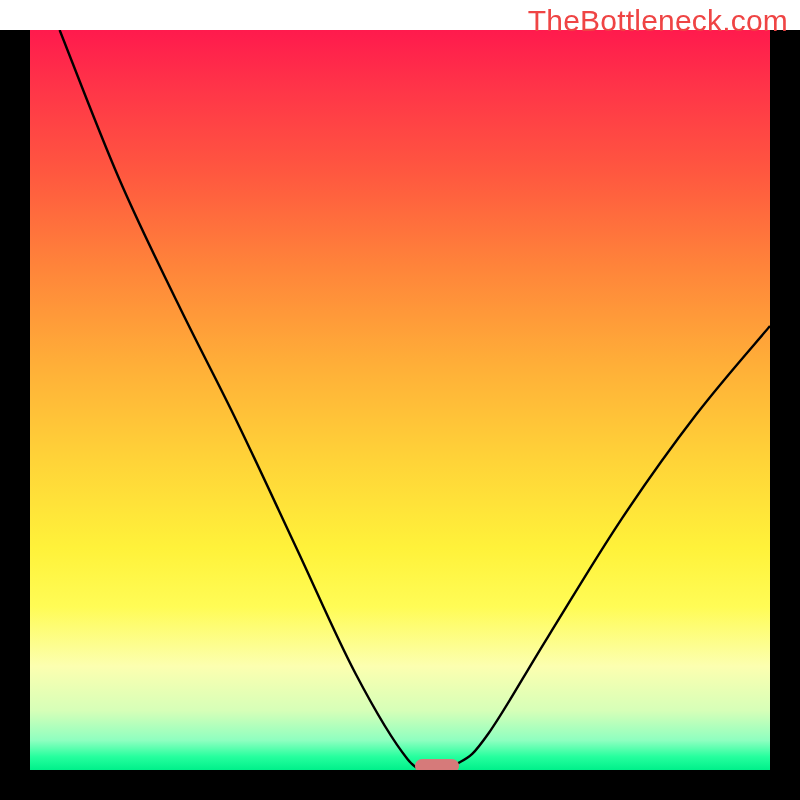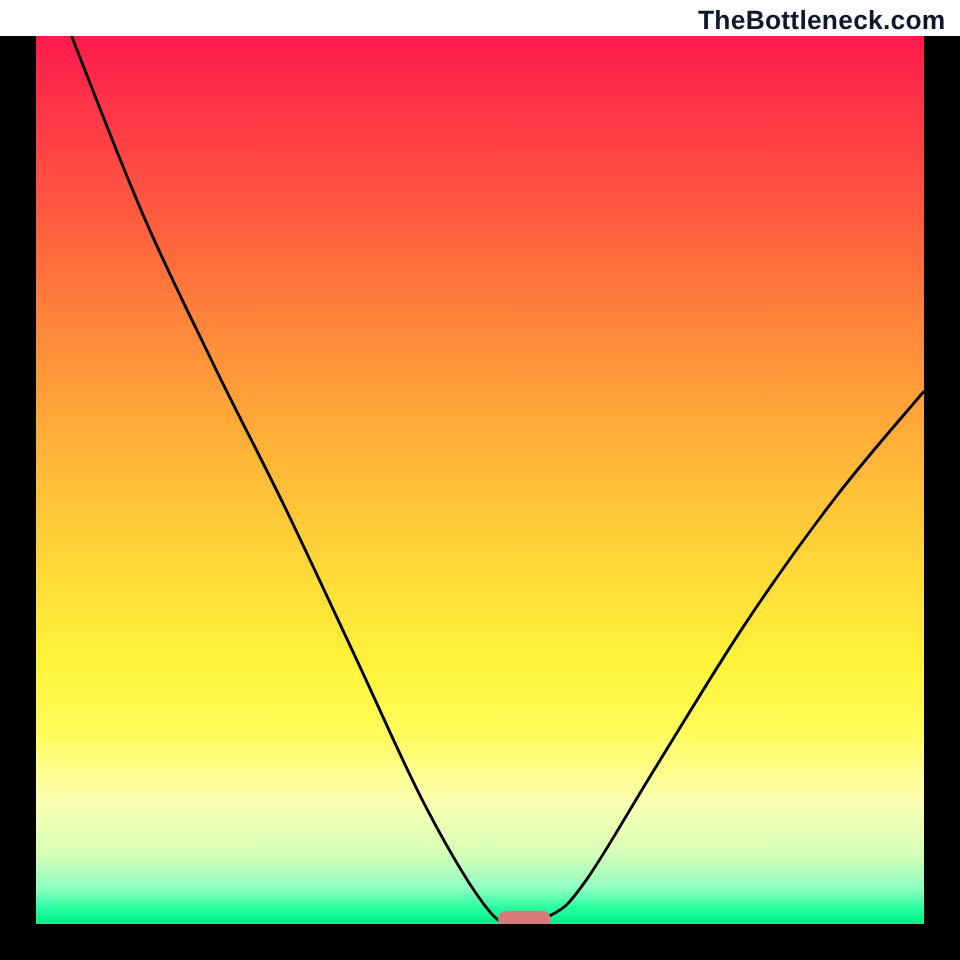--- a/index.html
+++ b/index.html
@@ -8,23 +8,23 @@
     width: 800px;
     height: 800px;
     background: #ffffff;
     overflow: hidden;
     font-family: Arial, Helvetica, sans-serif;
   }
   .watermark {
     position: absolute;
     top: 4px;
     right: 12px;
-    font-size: 22px;
-    font-weight: 700;
-    color: #0f172a;
+    font-size: 30px;
+    font-weight: 400;
+    color: #ef4444;
     letter-spacing: 0.2px;
     z-index: 10;
   }
   .frame {
     position: absolute;
     left: 0;
     top: 30px;
     width: 800px;
     height: 770px;
     background: #000000;

